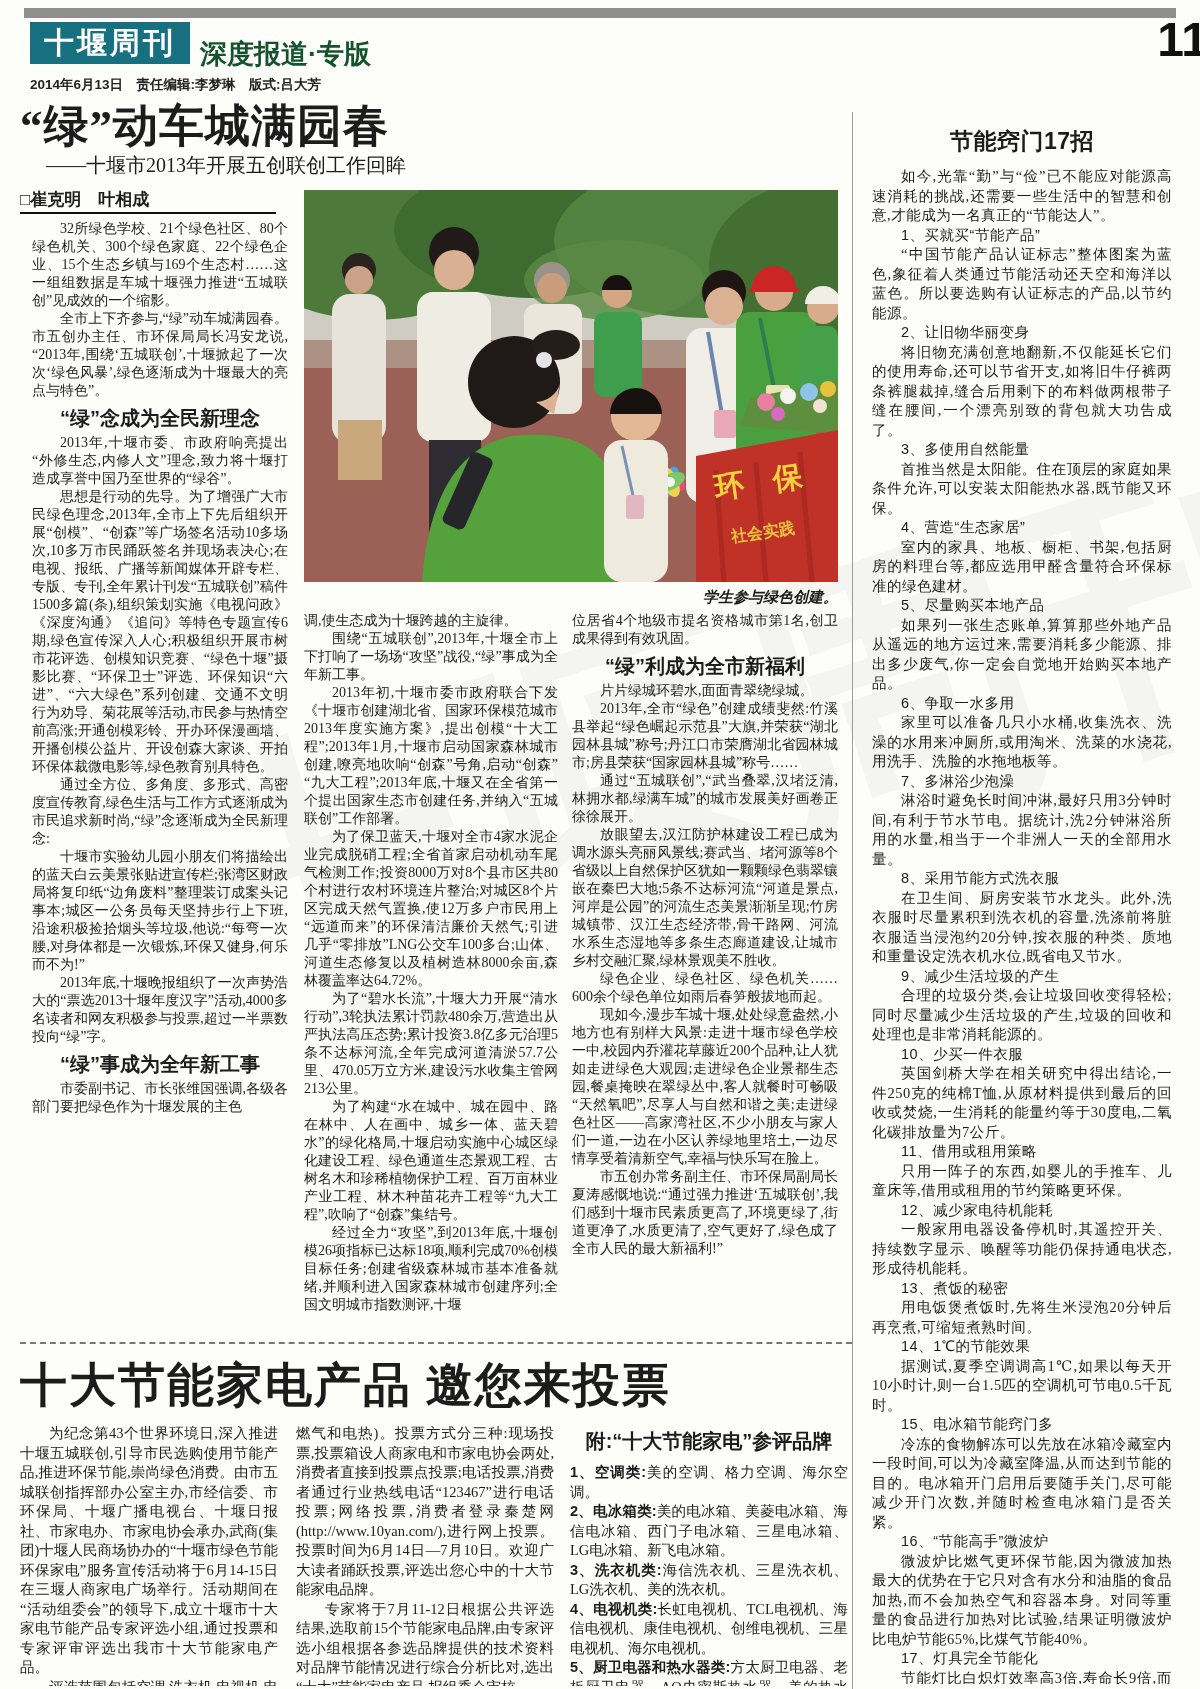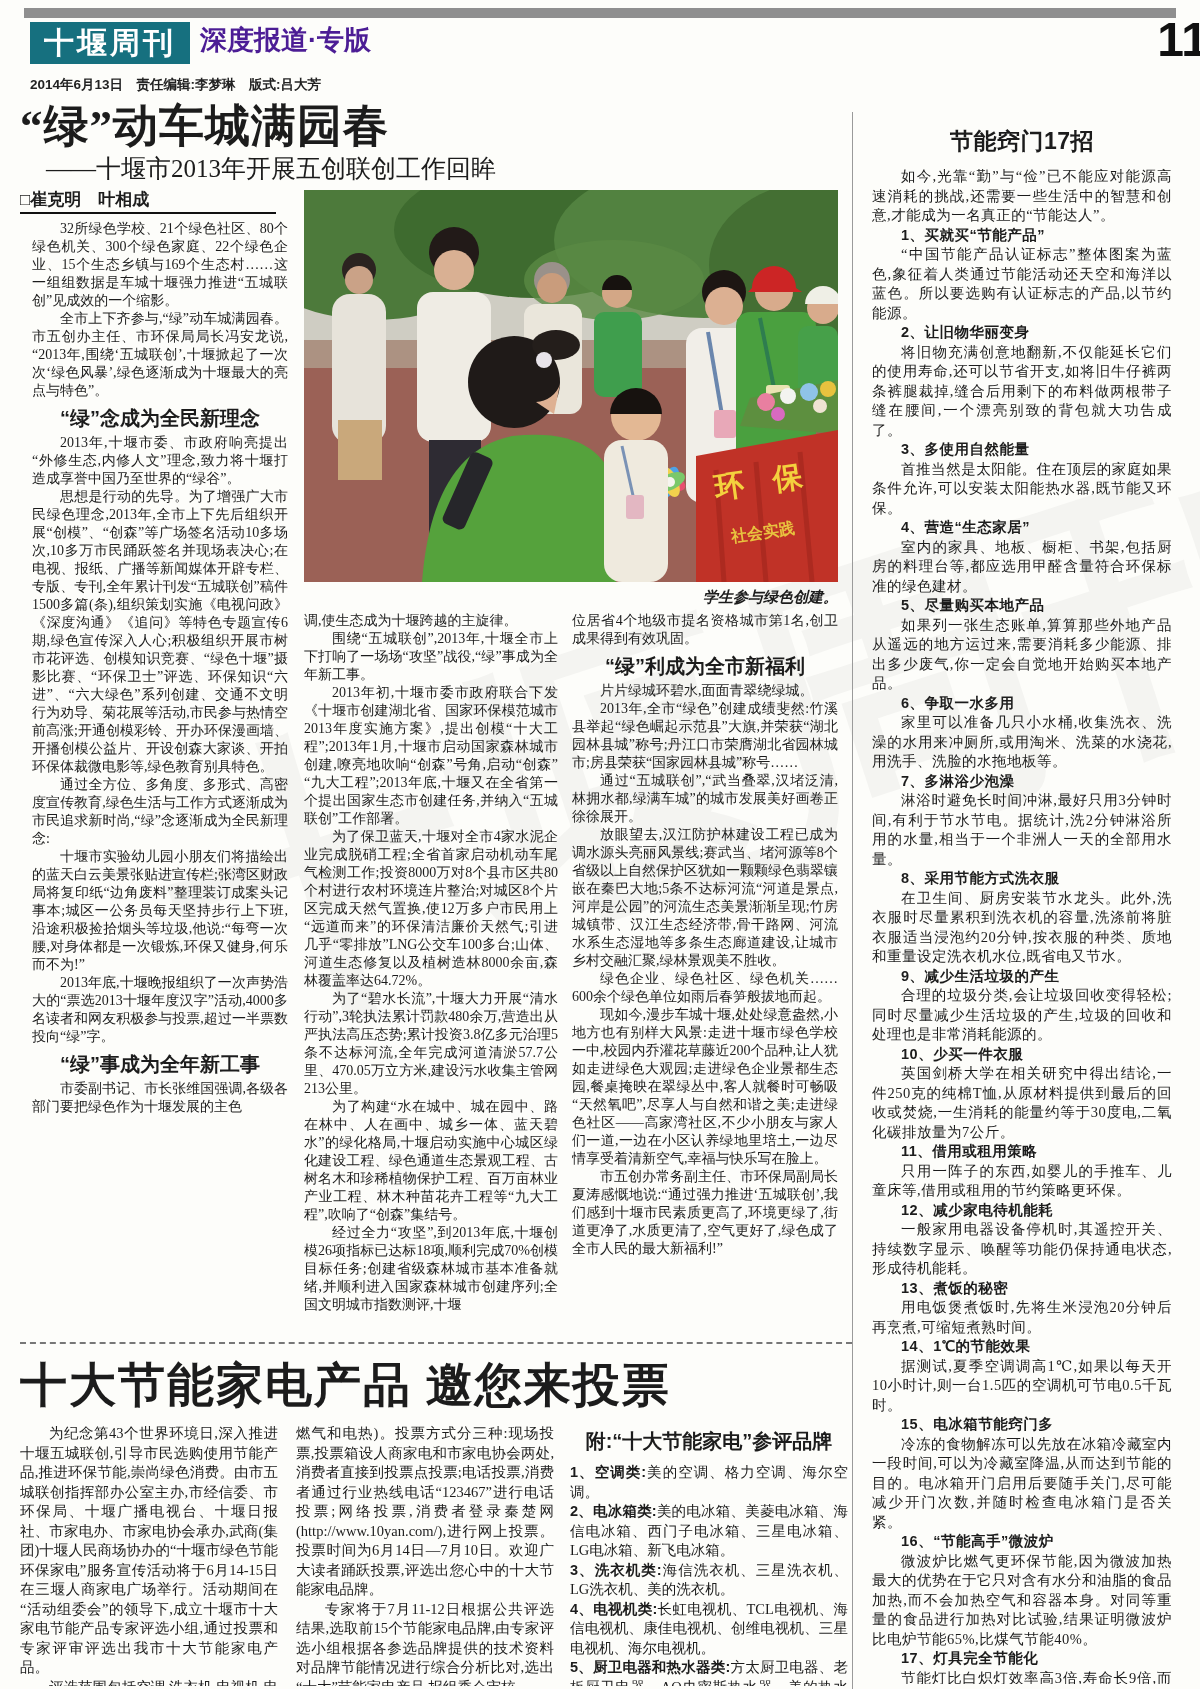--- a/index.html
+++ b/index.html
@@ -1,40 +1,40 @@
 <!DOCTYPE html>
 <html lang="zh"><head>
 <meta charset="utf-8">
 <style>
   html,body{margin:0;padding:0;}
   .page{position:relative;width:1200px;height:1689px;background:#fdfdfa;color:#1c1c1c;
         font-family:"Liberation Serif","DejaVu Serif",serif;overflow:hidden;padding-left:36px;}
   .topbar{position:absolute;left:24px;top:8px;width:1152px;height:10px;background:#8f8f8f;}
   .masthead{position:absolute;left:30px;top:22px;height:42px;padding:0 14px;background:#16707f;
             color:#fff;font:bold 30px/42px "Liberation Sans",sans-serif;letter-spacing:3px;}
-  .section-title{position:absolute;left:200px;top:22px;font:bold 27px "Liberation Sans",sans-serif;color:#4c1d95;}
+  .section-title{position:absolute;left:200px;top:36px;font:bold 27px "Liberation Sans",sans-serif;color:#14532d;}
   .dateline{position:absolute;left:30px;top:76px;font:bold 13.5px "Liberation Sans",sans-serif;color:#222;}
   .pagenum{position:absolute;right:28px;top:12px;font:bold 48px "Liberation Sans",sans-serif;color:#111;}
 
   .art-title{position:absolute;left:20px;top:96px;font-weight:bold;font-size:45px;letter-spacing:1px;}
-  .art-subtitle{position:absolute;left:46px;top:152px;font-size:25px;}
+  .art-subtitle{position:absolute;left:46px;top:152px;font-size:20px;}
   .art-byline{position:absolute;left:20px;top:188px;font:bold 17px "Liberation Sans",sans-serif;}
   .byline-rule{position:absolute;left:20px;top:212px;width:256px;height:2px;background:#111;}
 
   .col{position:absolute;font-size:14px;line-height:18px;text-align:justify;overflow:hidden;
        text-justify:inter-ideograph;overflow-wrap:anywhere;}
   #col1{left:32px;top:220px;width:256px;height:1116px;}
   #col2{left:304px;top:612px;width:254px;height:724px;}
   #col3{left:572px;top:612px;width:266px;height:724px;}
   .col p,.vote-col p{margin:0;}
   .t-p{text-indent:2em;}
   .t-pn{text-indent:0;}
   h4.t-h{text-align:center;font-weight:bold;font-size:20px;margin:9px 0 7px;text-indent:0;
          font-family:"Liberation Sans",sans-serif;}
-  .t-th{font-weight:bold;font-family:"Liberation Sans",sans-serif;text-indent:2em;}
+  .t-th{font-weight:normal;font-family:"Liberation Sans",sans-serif;text-indent:2em;}
   .t-pb b{font-family:"Liberation Sans",sans-serif;}
 
   .photo{position:absolute;left:304px;top:190px;width:534px;height:392px;background:#cfcdc3;}
   .photo svg{display:block;}
   .photo-caption{position:absolute;left:304px;top:588px;width:534px;text-align:right;
                  font:bold italic 15px "Liberation Sans",sans-serif;}
 
   .vdivider{position:absolute;left:852px;top:112px;width:1px;height:1577px;background:#9a9a9a;}
 
   .sidebar{position:absolute;left:872px;top:126px;width:300px;height:1558px;overflow:hidden;

